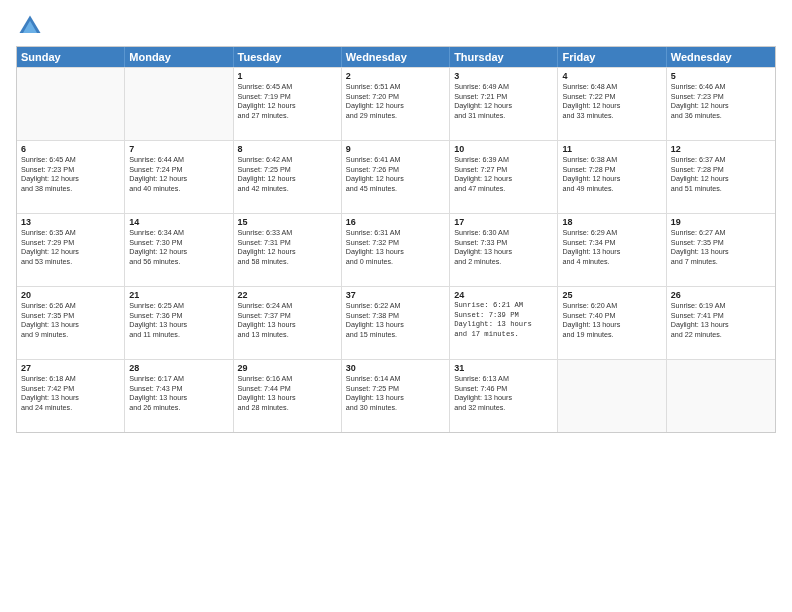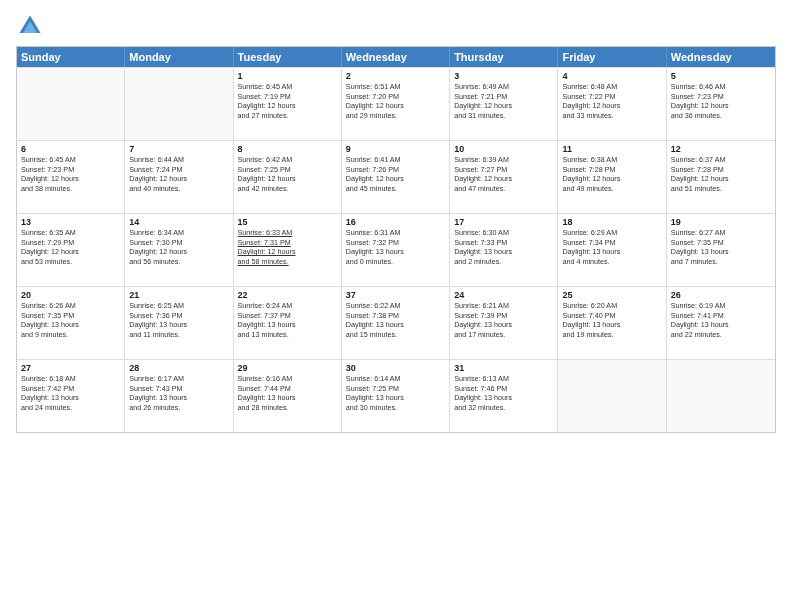--- a/index.html
+++ b/index.html
@@ -241,21 +241,21 @@
           </div>
           <div class="cal-cell">
             <span class="day-num">14</span>
             <div class="cell-text" style="white-space: pre-line;">Sunrise: 6:34 AM
 Sunset: 7:30 PM
 Daylight: 12 hours
 and 56 minutes.</div>
           </div>
           <div class="cal-cell">
             <span class="day-num">15</span>
-            <div class="cell-text" style="white-space: pre-line; text-decoration: underline;">Sunrise: 6:33 AM
+            <div class="cell-text" style="white-space: pre-line;">Sunrise: 6:33 AM
 Sunset: 7:31 PM
 Daylight: 12 hours
 and 58 minutes.</div>
           </div>
           <div class="cal-cell">
             <span class="day-num">16</span>
             <div class="cell-text" style="white-space: pre-line;">Sunrise: 6:31 AM
 Sunset: 7:32 PM
 Daylight: 13 hours
 and 0 minutes.</div>
@@ -306,21 +306,21 @@
           </div>
           <div class="cal-cell">
             <span class="day-num">37</span>
             <div class="cell-text" style="white-space: pre-line;">Sunrise: 6:22 AM
 Sunset: 7:38 PM
 Daylight: 13 hours
 and 15 minutes.</div>
           </div>
           <div class="cal-cell">
             <span class="day-num">24</span>
-            <div class="cell-text" style="white-space: pre-line;">Sunrise: 6:21 AM
+            <div class="cell-text" style="white-space: pre-line; font-family: Liberation Mono, monospace;">Sunrise: 6:21 AM
 Sunset: 7:39 PM
 Daylight: 13 hours
 and 17 minutes.</div>
           </div>
           <div class="cal-cell">
             <span class="day-num">25</span>
             <div class="cell-text" style="white-space: pre-line;">Sunrise: 6:20 AM
 Sunset: 7:40 PM
 Daylight: 13 hours
 and 19 minutes.</div>

